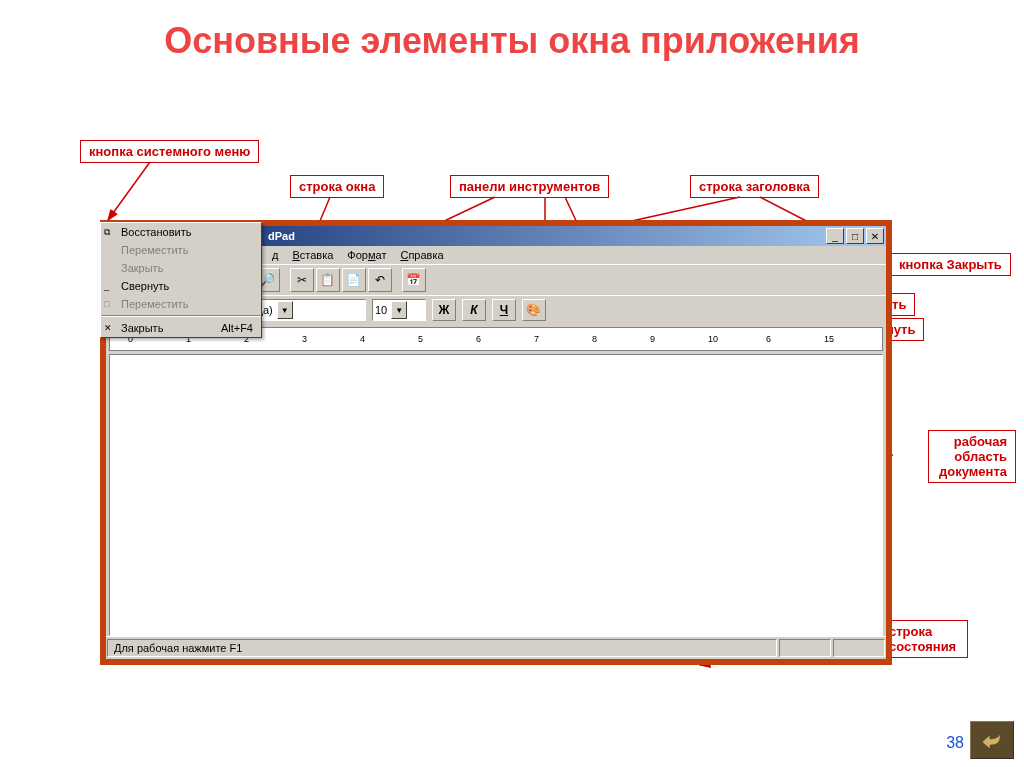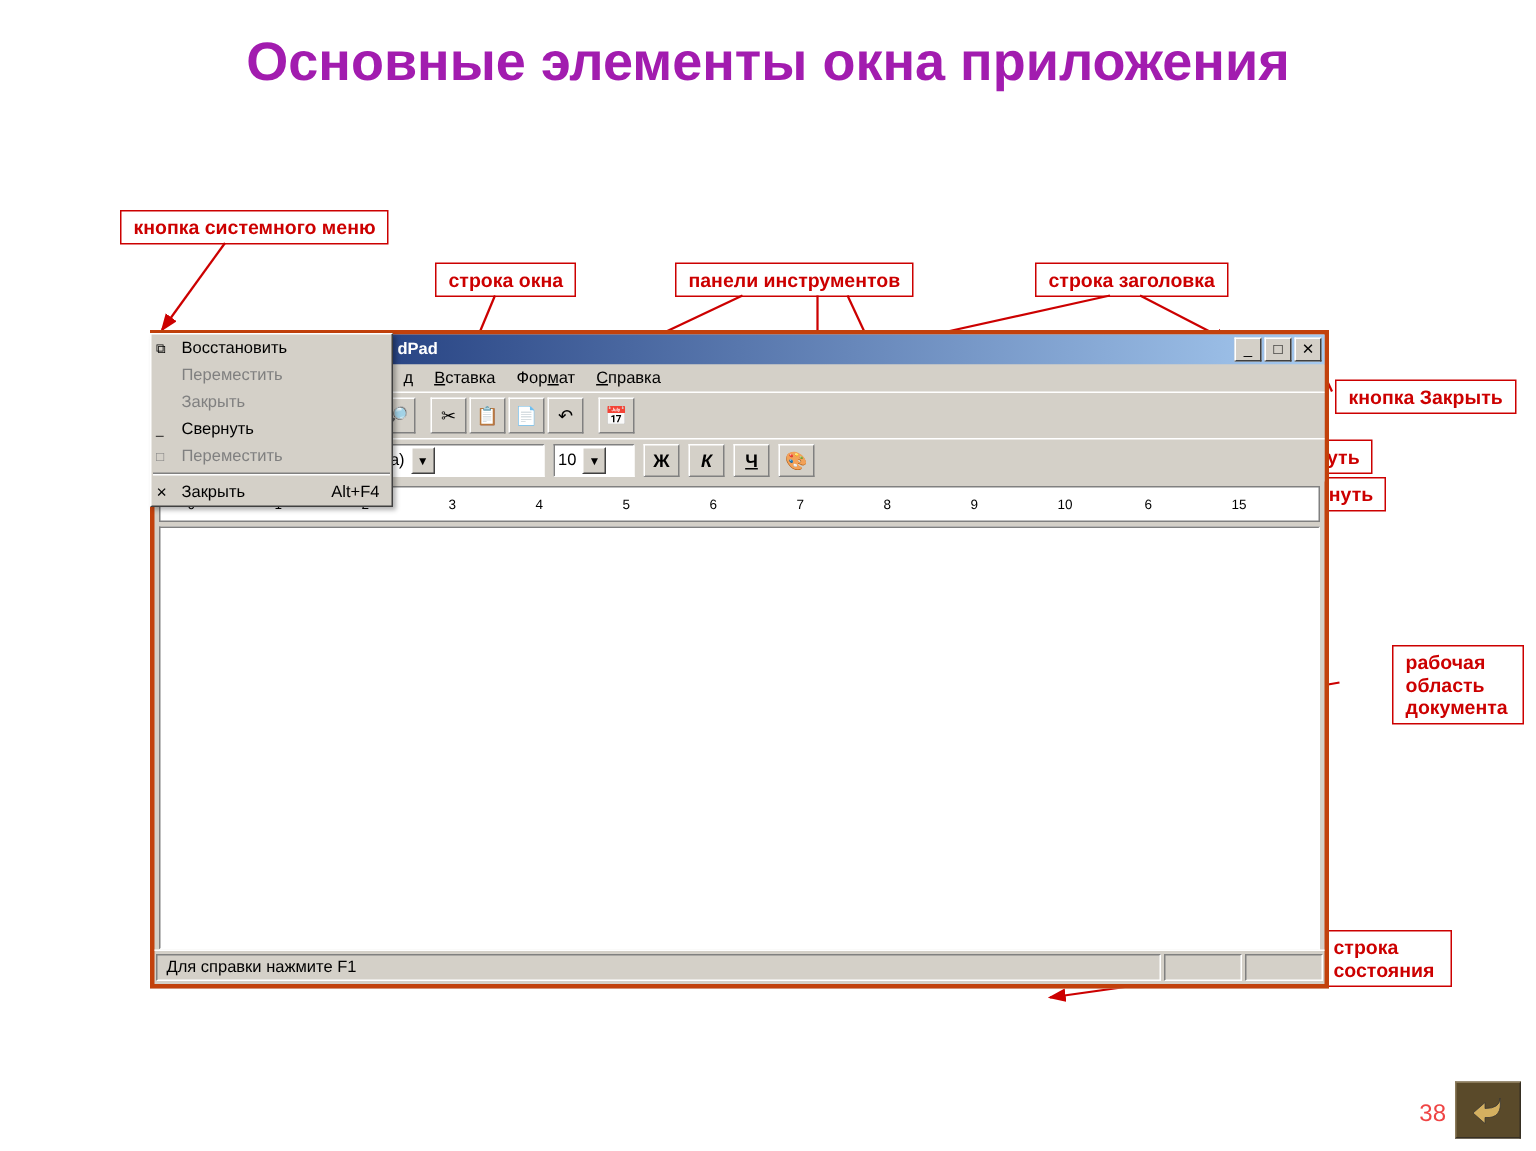--- a/index.html
+++ b/index.html
@@ -1,22 +1,22 @@
 <!DOCTYPE html>
 <html><head>
 <meta charset="utf-8">
 <style>
 body{margin:0;padding:0;font-family:Arial,sans-serif;background:#fff;width:1024px;height:767px;position:relative;overflow:hidden}
-.slide-title{text-align:center;font-size:36px;font-weight:bold;color:#a21caf;padding:20px 0 10px}
+.slide-title{text-align:center;font-size:36px;font-weight:bold;color:#ef4444;padding:20px 0 10px}
 .callout{position:absolute;border:1.5px solid #c00;padding:3px 8px;font-size:13px;color:#c00;font-weight:bold;background:#fff;white-space:nowrap}
 svg.arrows{position:absolute;top:0;left:0;width:1024px;height:767px;pointer-events:none}
 svg.arrows line{stroke:#c00;stroke-width:1.5}
 svg.arrows polygon{fill:#c00}
 
-.app-window{position:absolute;left:100px;top:220px;width:780px;border:3px solid #c2410c;background:#d4d0c8;font-family:Tahoma,sans-serif;font-size:11px}
+.app-window{position:absolute;left:100px;top:220px;width:780px;border:6px solid #c2410c;background:#d4d0c8;font-family:Tahoma,sans-serif;font-size:11px}
 .titlebar{height:20px;background:linear-gradient(90deg,#0a246a 0%,#a6caf0 100%);display:flex;align-items:center;justify-content:space-between;padding:0 2px}
 .titlebar-text{color:#fff;font-weight:bold;padding-left:160px}
 .win-controls{display:flex;gap:2px}
 .win-btn{width:16px;height:14px;background:#d4d0c8;border:1px solid;border-color:#fff #404040 #404040 #fff;font-size:10px;display:flex;align-items:center;justify-content:center;font-family:Marlett,Arial;cursor:pointer}
 
 .sysmenu{position:absolute;left:100px;top:222px;width:160px;background:#d4d0c8;border:1px solid;border-color:#fff #404040 #404040 #fff;font-size:11px;z-index:10;box-shadow:2px 2px 3px rgba(0,0,0,0.3)}
 .sysmenu-item{padding:3px 8px 3px 20px;display:flex;align-items:center;justify-content:space-between;position:relative}
 .sysmenu-item.disabled{color:#808080}
 .sysmenu-item .micon{position:absolute;left:3px;font-size:9px}
 .sysmenu-sep{border-top:1px solid #808080;border-bottom:1px solid #fff;margin:2px 1px}
@@ -35,37 +35,37 @@
 .fmt-btn{width:22px;height:20px;border:1px solid;border-color:#fff #808080 #808080 #fff;display:flex;align-items:center;justify-content:center;font-weight:bold;font-size:12px;cursor:pointer}
 
 .ruler{height:22px;background:#fff;border:1px solid #808080;margin:3px;position:relative;font-size:9px}
 .ruler-num{position:absolute;top:6px}
 
 .workarea{height:280px;background:#fff;border:1px solid;border-color:#808080 #fff #fff #808080;margin:0 3px}
 .statusbar{height:20px;border-top:1px solid #fff;display:flex;align-items:center;padding:1px;gap:2px}
 .status-panel{border:1px solid;border-color:#808080 #fff #fff #808080;height:16px;padding:0 6px;display:flex;align-items:center;flex:1}
 .status-cell{border:1px solid;border-color:#808080 #fff #fff #808080;height:16px;width:50px}
 
-.slide-num{position:absolute;right:60px;bottom:15px;color:#ef4444;font-size:16px}
+.slide-num{position:absolute;right:60px;bottom:15px;color:#1d4ed8;font-size:16px}
 .return-btn{position:absolute;right:10px;bottom:8px;width:42px;height:36px;background:#5a4a2a;display:flex;align-items:center;justify-content:center;border:1px outset #8a7a5a;cursor:pointer}
 .return-btn svg{width:28px;height:24px}
 </style>
 </head>
 <body>
 
 <div class="slide-title">Основные элементы окна приложения</div>
 
 <div class="callout" style="left:80px;top:140px">кнопка системного меню</div>
 <div class="callout" style="left:290px;top:175px">строка окна</div>
 <div class="callout" style="left:450px;top:175px">панели инструментов</div>
 <div class="callout" style="left:690px;top:175px">строка заголовка</div>
 <div class="callout" style="left:890px;top:253px">кнопка Закрыть</div>
 <div class="callout" style="left:775px;top:293px">кнопка Развернуть</div>
 <div class="callout" style="left:797px;top:318px">кнопка Свернуть</div>
-<div class="callout" style="left:928px;top:430px;white-space:normal;width:70px;text-align:left">рабочая область документа</div>
+<div class="callout" style="left:928px;top:430px;white-space:normal;width:70px;text-align:right">рабочая область документа</div>
 <div class="callout" style="left:880px;top:620px;white-space:normal;width:70px;">строка состояния</div>
 
 <svg class="arrows">
 <defs>
       <marker id="ah" markerWidth="8" markerHeight="8" refX="7" refY="3" orient="auto">
         <polygon points="0,0 8,3 0,6"></polygon>
       </marker>
     </defs>
 <line x1="150" y1="162" x2="108" y2="220" marker-end="url(#ah)"></line>
 <line x1="330" y1="197" x2="310" y2="245" marker-end="url(#ah)"></line>
@@ -164,21 +164,21 @@
       <span class="ruler-num" style="left:366px">6</span>
       <span class="ruler-num" style="left:424px">7</span>
       <span class="ruler-num" style="left:482px">8</span>
       <span class="ruler-num" style="left:540px">9</span>
       <span class="ruler-num" style="left:598px">10</span>
       <span class="ruler-num" style="left:656px">6</span>
       <span class="ruler-num" style="left:714px">15</span>
   </div>
   <div class="workarea"></div>
   <div class="statusbar">
-    <div class="status-panel">Для справки нажмите F1</div>
+    <div class="status-panel">Для рабочая нажмите F1</div>
     <div class="status-cell"></div>
     <div class="status-cell"></div>
   </div>
 </div>
 
 <div class="slide-num">38</div>
 <div class="return-btn">
   <svg viewBox="0 0 28 24">
       <path d="M4 14 L12 7 L12 11 Q22 11 22 4 Q24 18 12 17 L12 21 Z" fill="#d4b060" stroke="#333" stroke-width="0.5"></path>
     </svg>

